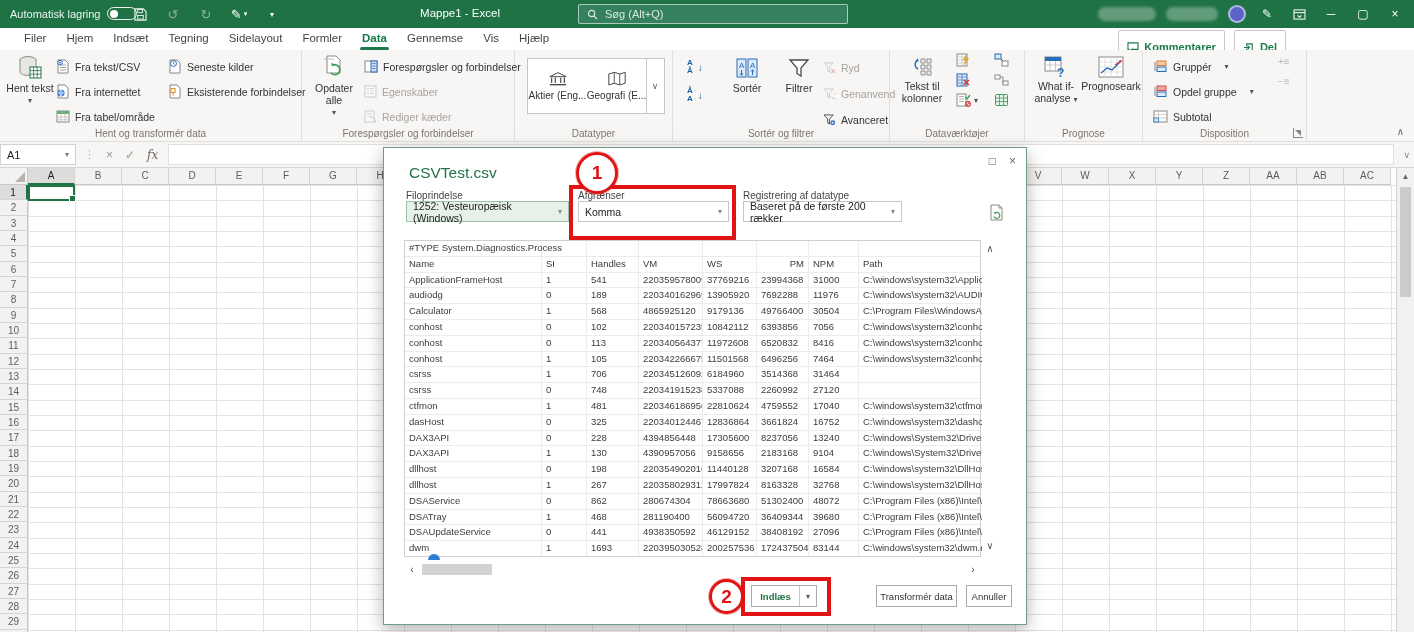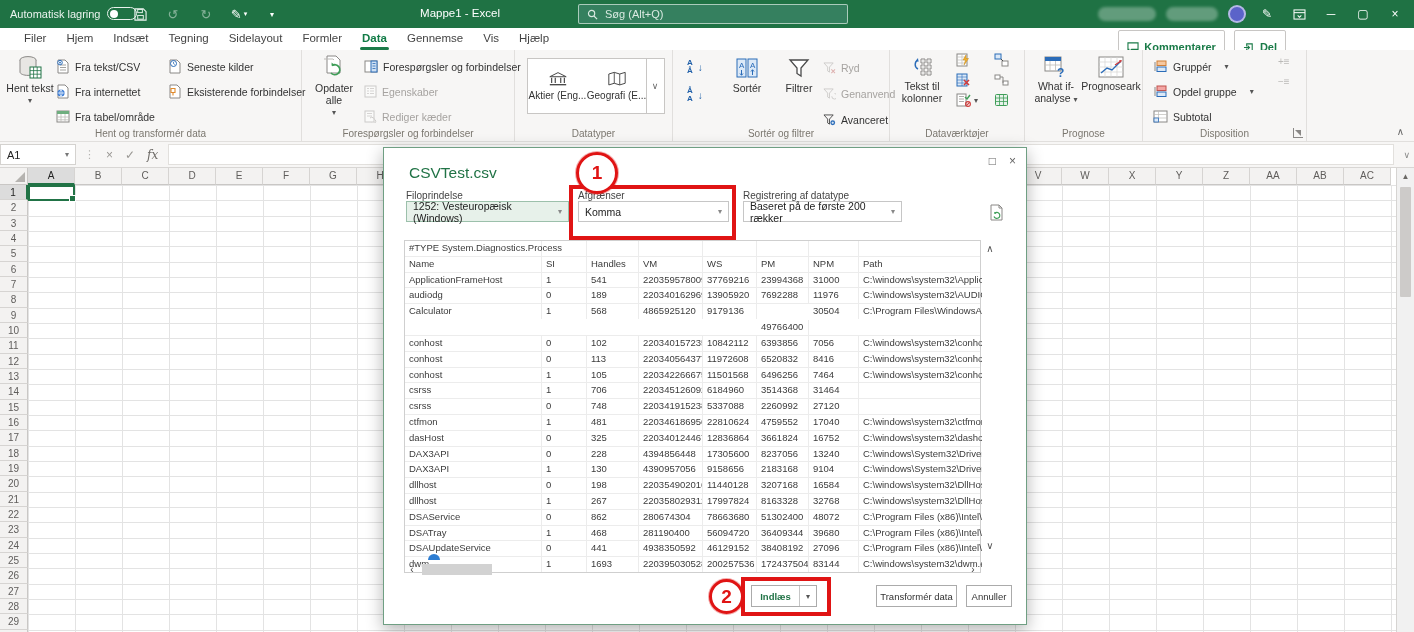--- a/index.html
+++ b/index.html
@@ -705,21 +705,21 @@
             <div class="pqcell" style="width: 52px;"></div>
             <div class="pqcell" style="width: 50px;"></div>
             <div class="pqcell" style="width: 123px;"></div>
           </div>
           <div class="pqrow">
             <div class="pqcell" style="width: 137px;">Name</div>
             <div class="pqcell" style="width: 45px;">SI</div>
             <div class="pqcell" style="width: 52px;">Handles</div>
             <div class="pqcell" style="width: 64px;">VM</div>
             <div class="pqcell" style="width: 54px;">WS</div>
-            <div class="pqcell" style="width: 52px;">PM</div>
+            <div class="pqcell" style="width: 52px; text-align: right;">PM</div>
             <div class="pqcell" style="width: 50px;">NPM</div>
             <div class="pqcell" style="width: 123px;">Path</div>
           </div>
           <div class="pqrow">
             <div class="pqcell" style="width: 137px;">ApplicationFrameHost</div>
             <div class="pqcell" style="width: 45px;">1</div>
             <div class="pqcell" style="width: 52px;">541</div>
             <div class="pqcell" style="width: 64px;">2203595780096</div>
             <div class="pqcell" style="width: 54px;">37769216</div>
             <div class="pqcell" style="width: 52px;">23994368</div>
@@ -735,21 +735,21 @@
             <div class="pqcell" style="width: 52px;">7692288</div>
             <div class="pqcell" style="width: 50px;">11976</div>
             <div class="pqcell" style="width: 123px;">C:\windows\system32\AUDIODG.EXE</div>
           </div>
           <div class="pqrow">
             <div class="pqcell" style="width: 137px;">Calculator</div>
             <div class="pqcell" style="width: 45px;">1</div>
             <div class="pqcell" style="width: 52px;">568</div>
             <div class="pqcell" style="width: 64px;">4865925120</div>
             <div class="pqcell" style="width: 54px;">9179136</div>
-            <div class="pqcell" style="width: 52px; margin-top: 16px;">49766400</div>
+            <div class="pqcell" style="width: 52px;">49766400</div>
             <div class="pqcell" style="width: 50px;">30504</div>
             <div class="pqcell" style="width: 123px;">C:\Program Files\WindowsApps\Micr</div>
           </div>
           <div class="pqrow">
             <div class="pqcell" style="width: 137px;">conhost</div>
             <div class="pqcell" style="width: 45px;">0</div>
             <div class="pqcell" style="width: 52px;">102</div>
             <div class="pqcell" style="width: 64px;">2203401572352</div>
             <div class="pqcell" style="width: 54px;">10842112</div>
             <div class="pqcell" style="width: 52px;">6393856</div>

